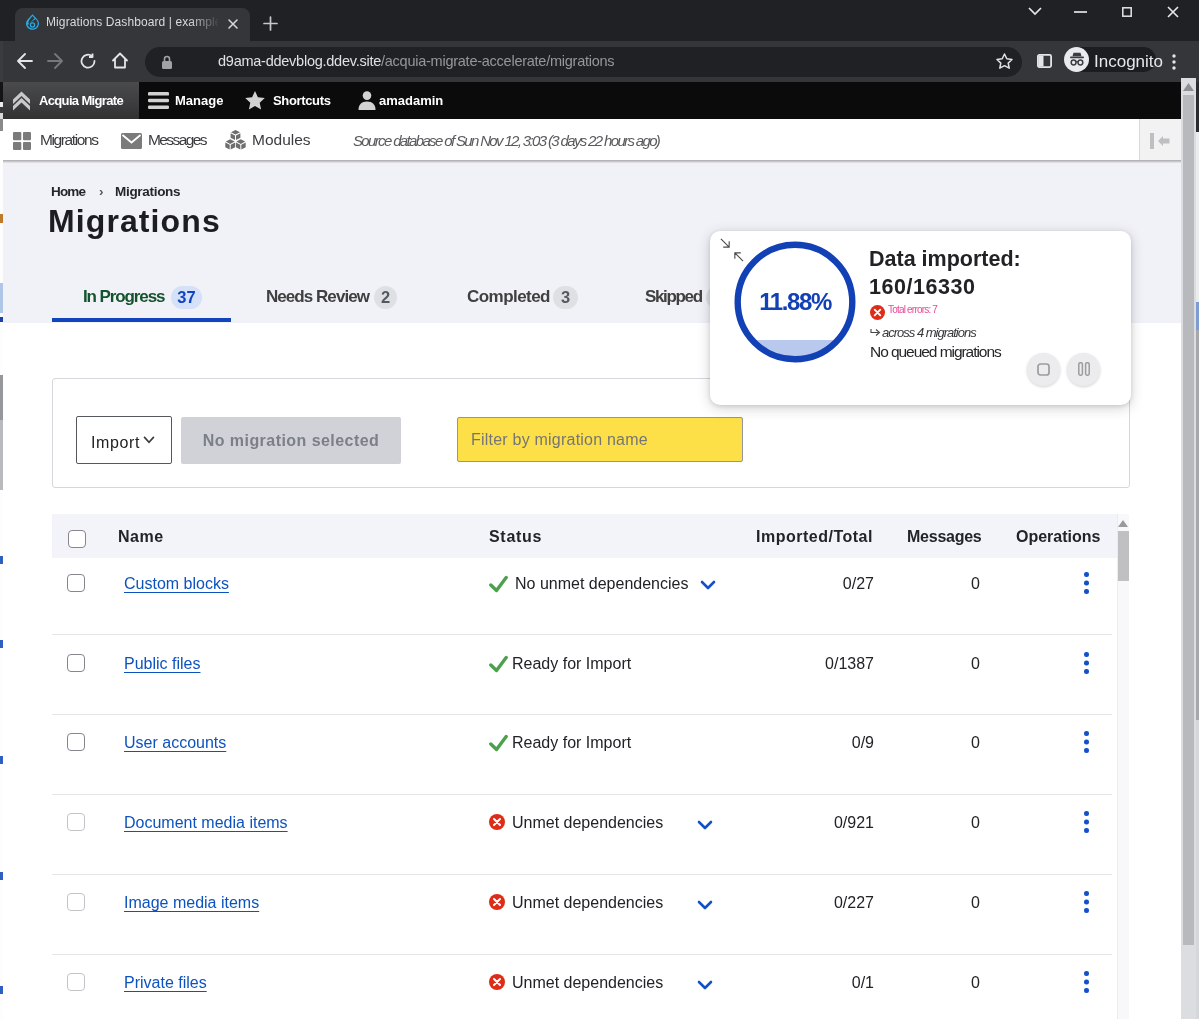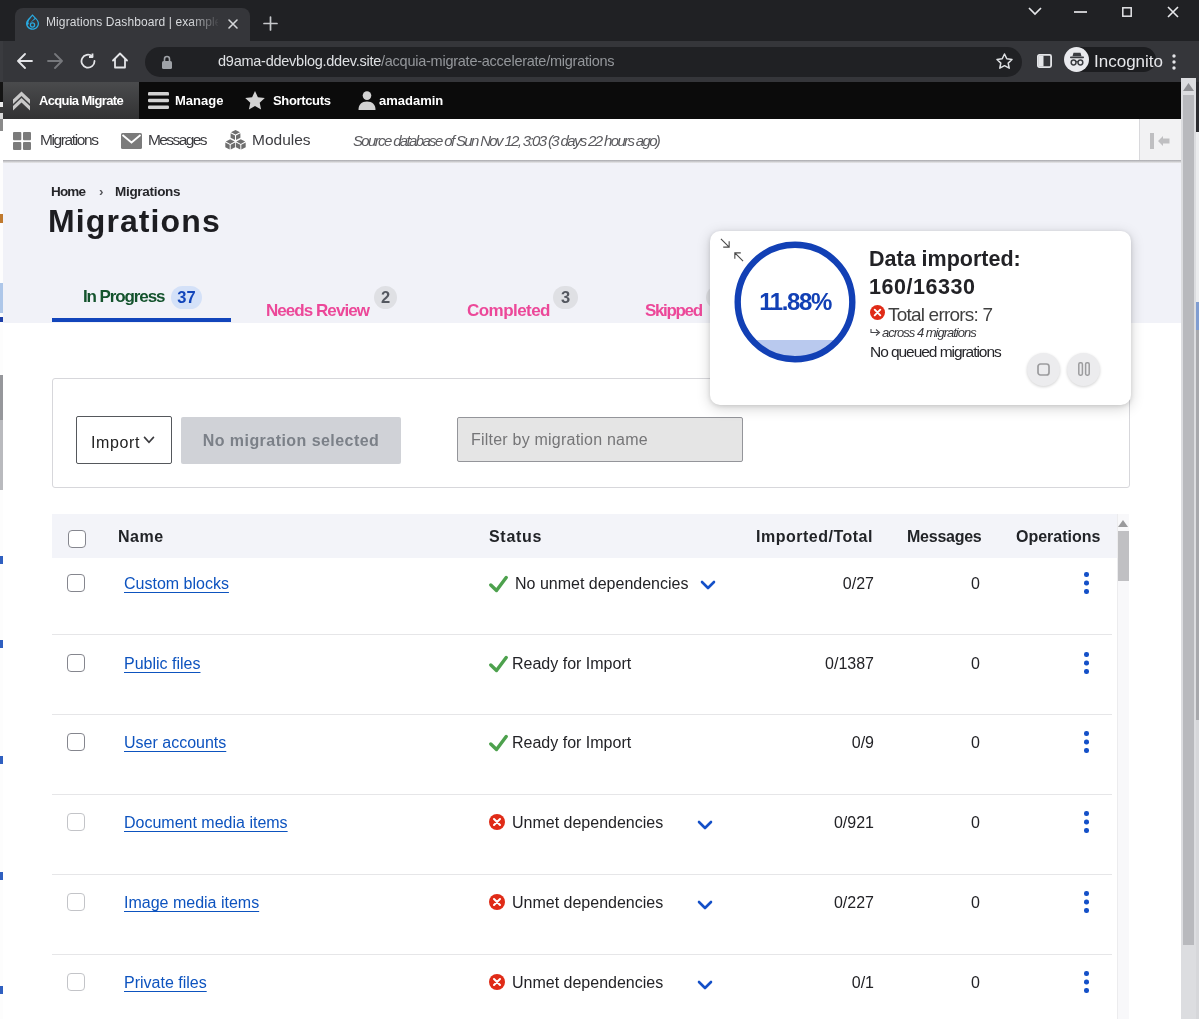--- a/index.html
+++ b/index.html
@@ -29,53 +29,53 @@
 .wtext { font-size:15.5px; color:#3c3c40; top:131px; }
 #srcnote { font-size:15px; font-style:italic; color:#5a5a5e; top:132px; left:353px; letter-spacing:-1.65px; }
 #collapsesep { left:1139px; top:119px; width:1px; height:41px; background:#d9d9dc; }
 #collapsebg { left:1140px; top:119px; width:41px; height:41px; background:#f2f2f3; }
 
 
 #pagehead { left:3px; top:163px; width:1178px; height:160px; background:#f1f2f8; }
 .crumb { top:184px; font-size:13.5px; font-weight:bold; color:#26262a; }
 #h1 { left:48px; top:203px; font-size:32px; font-weight:bold; color:#1d1d21; letter-spacing:1.1px; }
 .tab-active { color:#14532d; }
-.tab-gray { color:#ec4899;margin-top:14px; }
+.tab-gray { color:#404040; }
 .tabtxt { top:287px; font-size:17px; font-weight:bold; letter-spacing:-1px; }
 .pill { top:286px; height:23px; border-radius:12px; font-size:16.5px; font-weight:bold; text-align:center; line-height:23px; }
 .pill-blue { background:#d4e1f8; color:#1245bb; }
 .pill-gray { background:#dfe0e4; color:#545860; }
 #tabline { left:52px; top:318px; width:179px; height:4px; background:#1245bb; }
 
 
 #fpanel { left:52px; top:378px; width:1078px; height:110px; background:#fff; border:1px solid #d7d7db; border-radius:3px; }
 #importbtn { left:76px; top:416px; width:96px; height:48px; background:#fff; border:1px solid #55585c; border-radius:2px; font-size:16px; color:#222; }
 #noselbtn { left:181px; top:417px; width:220px; height:47px; background:#d0d2d7; border-radius:2px; font-size:16px; font-weight:bold; color:#7b8088; text-align:center; line-height:47px; letter-spacing:0.45px; }
-#filterinput { left:457px; top:417px; width:286px; height:45px; background:#e5e5e5; border:1px solid #94959a; border-radius:2px; font-size:16px; color:#757577; line-height:43px; padding-left:13px; letter-spacing:0.22px; }
+#filterinput { left:457px; top:417px; width:286px; height:45px; background:#fde047; border:1px solid #94959a; border-radius:2px; font-size:16px; color:#757577; line-height:43px; padding-left:13px; letter-spacing:0.22px; }
 
 
 #thead { left:52px; top:514px; width:1065px; height:44px; background:#f3f4f9; }
 .th { font-size:16px; font-weight:bold; color:#222428; top:528px; }
 .cell { font-size:16px; color:#232327; }
 .link { font-size:16px; color:#0d53bf; text-decoration:underline; text-underline-offset:3px; }
 .rowsep { left:52px; width:1060px; height:1px; background:#e6e6e8; }
 .cb { width:18px; height:18px; background:#fff; border:1.3px solid #85868e; border-radius:4px; }
 .cb.dis { border-color:#c3c4c8; }
 .num { text-align:right; }
 
 
 #innersb { left:1117px; top:514px; width:12px; height:505px; background:#f8f8fa; border-left:1px solid #ececee; }
 #innersbthumb { left:1118px; top:531px; width:11px; height:50px; background:#c0c0c3; }
 #pagesb { left:1181px; top:78px; width:15px; height:941px; background:#dcdde0; }
 #pagesbthumb { left:1183px; top:95px; width:11px; height:850px; background:#b8b9bd; border-radius:0px; }
 
 
 #card { left:710px; top:231px; width:421px; height:174px; background:#fff; border-radius:10px; box-shadow:0 3px 14px rgba(0,0,0,0.18), 0 1px 4px rgba(0,0,0,0.12); }
 #cardtitle { left:869px; top:245px; font-size:21.5px; font-weight:bold; color:#222226; line-height:28px; }
-#toterr { left:888px; top:304px; font-size:19px; color:#404040; letter-spacing:-0.8px; }
+#toterr { left:888px; top:304px; font-size:10px; color:#ec4899; letter-spacing:-0.8px; }
 #acrossnote { left:882px; top:325px; font-size:13px; font-style:italic; color:#37373b; letter-spacing:-1px; }
 #noqueue { left:870px; top:343px; font-size:15.5px; color:#26262a; letter-spacing:-1.05px; }
 .cbtn { top:353px; width:33px; height:33px; border-radius:50%; background:#ececee; box-shadow:0 1px 3px rgba(0,0,0,0.18); }
 .kebab { width:4.5px; height:4.5px; border-radius:50%; background:#1450c8; box-shadow:0 8.5px 0 #1450c8, 0 17px 0 #1450c8; }
 .frag { position:absolute; }
 </style>
 </head>
 <body>
 
 <div class="abs" id="titlebar"></div>

